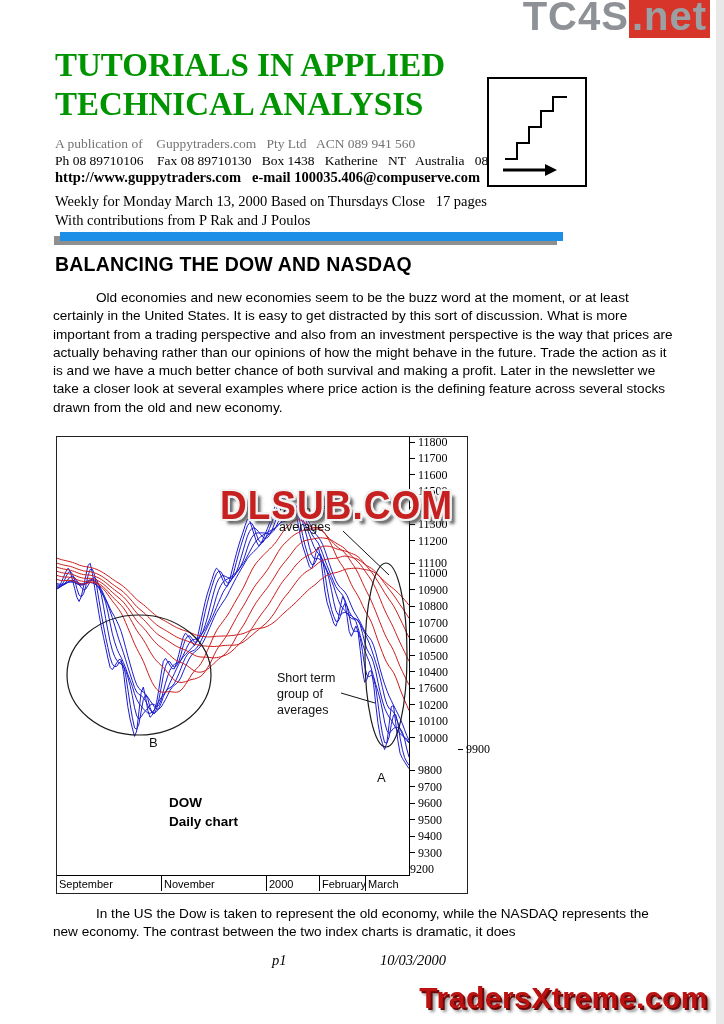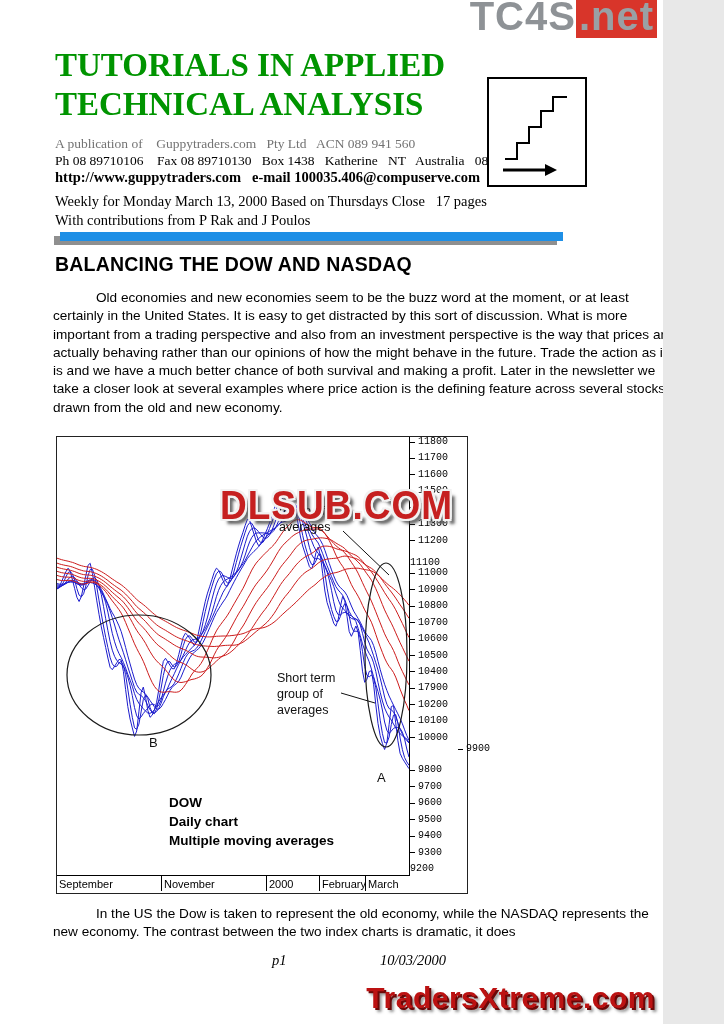--- a/index.html
+++ b/index.html
@@ -1,16 +1,16 @@
 <!DOCTYPE html>
 <html><head>
 <meta charset="utf-8">
 <style>
   html,body{margin:0;padding:0;background:#e8e8e8;}
-  .page{position:relative;width:663px;height:1024px;background:#ffffff;overflow:hidden;
+  .page{position:relative;width:716px;height:1024px;background:#ffffff;overflow:hidden;
         font-family:"Liberation Serif",serif;color:#000;}
   .abs{position:absolute;}
 
   
   .site-badge{top:-6px;right:6px;font-family:"Liberation Sans",sans-serif;font-weight:bold;
               font-size:40px;color:#8e9296;letter-spacing:1px;}
   .site-badge .suffix{background:#d8352a;padding:0 3px;color:#9aa0a4;}
   .main-title{left:55px;top:46px;color:#009400;font-weight:bold;font-size:33px;line-height:39px;
               font-family:"Liberation Serif",serif;}
   .pub-line{left:55px;top:136px;color:#737373;font-size:13.5px;white-space:pre-wrap;}
@@ -28,21 +28,21 @@
   .body-para{left:53px;top:289px;width:620px;font-family:"Liberation Sans",sans-serif;
              font-size:13.6px;line-height:18.3px;text-indent:43px;}
   .body-para2{left:53px;top:905px;width:620px;font-family:"Liberation Sans",sans-serif;
               font-size:13.6px;line-height:18.3px;text-indent:43px;}
 
   
   .chart-wrap{left:56px;top:436px;width:410px;height:456px;border:1px solid #222;background:#fff;}
   .plot-area{position:absolute;left:0;top:0;width:352px;height:438px;
              border-right:1px solid #000;border-bottom:1px solid #000;}
   .y-axis{position:absolute;left:353px;top:0;width:56px;height:438px;
-          font-family:Liberation Mono, monospace;font-size:10px;}
+          font-family:Liberation Serif, serif;font-size:12px;}
   .ytick{position:absolute;left:0;height:10px;line-height:10px;display:flex;align-items:center;}
   .ydash{display:inline-block;width:5px;height:1px;background:#000;margin-right:3px;}
   .x-axis{position:absolute;left:0;top:439px;width:409px;height:16px;
           font-family:"Liberation Sans",sans-serif;font-size:11px;}
   .xsep{position:absolute;top:0;width:1px;height:15px;background:#000;}
   .xlab{position:absolute;top:2px;white-space:nowrap;}
   .chart-ann{position:absolute;font-family:"Liberation Sans",sans-serif;font-size:12.5px;
              line-height:16px;color:#111;z-index:3;}
   .ann-long{left:222px;top:66px;}
   .ann-short{left:220px;top:233px;}
@@ -136,21 +136,21 @@
           <span>11400</span>
         </div>
         <div class="ytick" style="top: 82.1154px;">
           <span class="ydash"></span>
           <span>11300</span>
         </div>
         <div class="ytick" style="top: 98.5385px;">
           <span class="ydash"></span>
           <span>11200</span>
         </div>
-        <div class="ytick" style="top: 121px; flex-direction: column;">
+        <div class="ytick" style="top: 121px;">
           <span class="ydash"></span>
           <span>11100</span>
         </div>
         <div class="ytick" style="top: 131.385px;">
           <span class="ydash"></span>
           <span>11000</span>
         </div>
         <div class="ytick" style="top: 147.808px;">
           <span class="ydash"></span>
           <span>10900</span>
@@ -170,21 +170,21 @@
         <div class="ytick" style="top: 213.5px;">
           <span class="ydash"></span>
           <span>10500</span>
         </div>
         <div class="ytick" style="top: 229.923px;">
           <span class="ydash"></span>
           <span>10400</span>
         </div>
         <div class="ytick" style="top: 246.346px;">
           <span class="ydash"></span>
-          <span>17900</span>
+          <span>17600</span>
         </div>
         <div class="ytick" style="top: 262.769px;">
           <span class="ydash"></span>
           <span>10200</span>
         </div>
         <div class="ytick" style="top: 279.192px;">
           <span class="ydash"></span>
           <span>10100</span>
         </div>
         <div class="ytick" style="top: 295.615px;">
@@ -246,21 +246,20 @@
       <div>Short term</div>
       <div>group of</div>
       <div>averages</div>
     </div>
     <div class="chart-ann ann-b">B</div>
     <div class="chart-ann ann-a">A</div>
 
     <div class="chart-legend">
       <div>DOW</div>
       <div>Daily chart</div>
-      <div>Multiple moving averages</div>
     </div>
   </div>
 
   <div class="abs body-para2">In the US the Dow is taken to represent the old economy, while the NASDAQ represents the new economy.  The contrast between the two index charts is dramatic, it does</div>
 
   <div class="abs page-num">p1</div>
   <div class="abs page-date">10/03/2000</div>
   <div class="abs tx-mark">TradersXtreme.com</div>
 
 </div>

